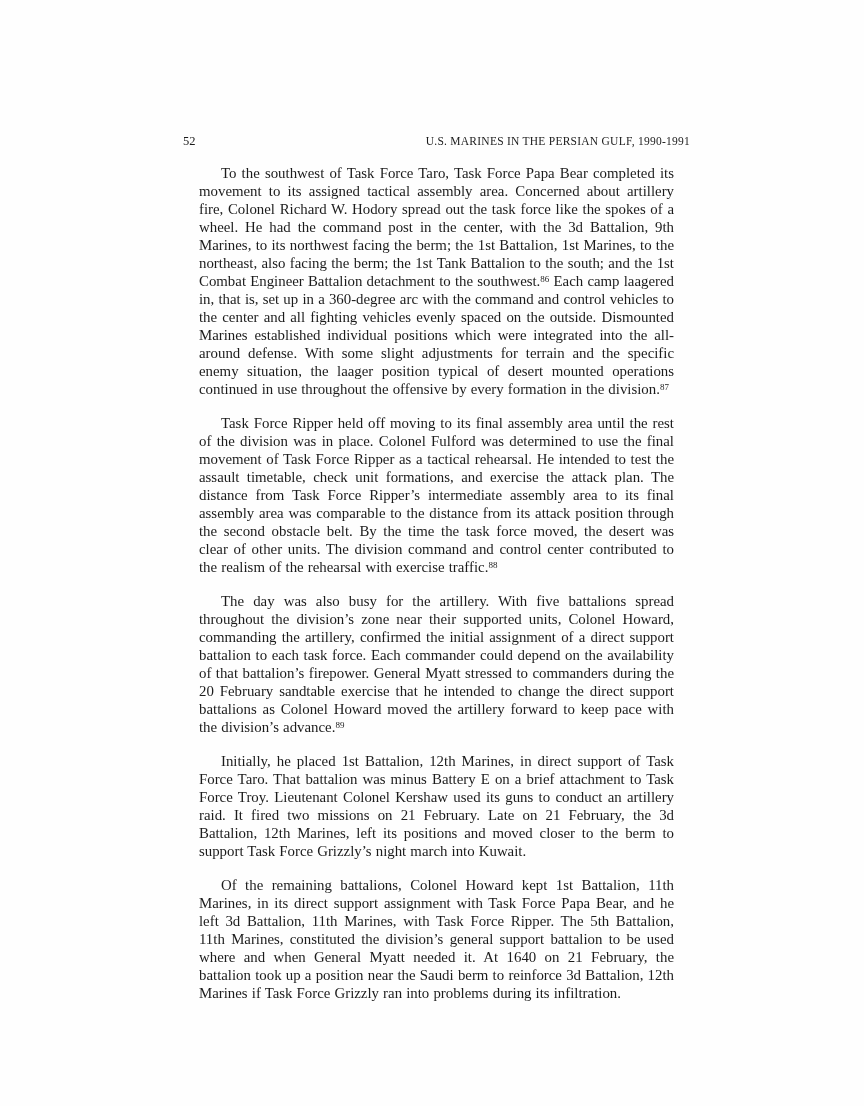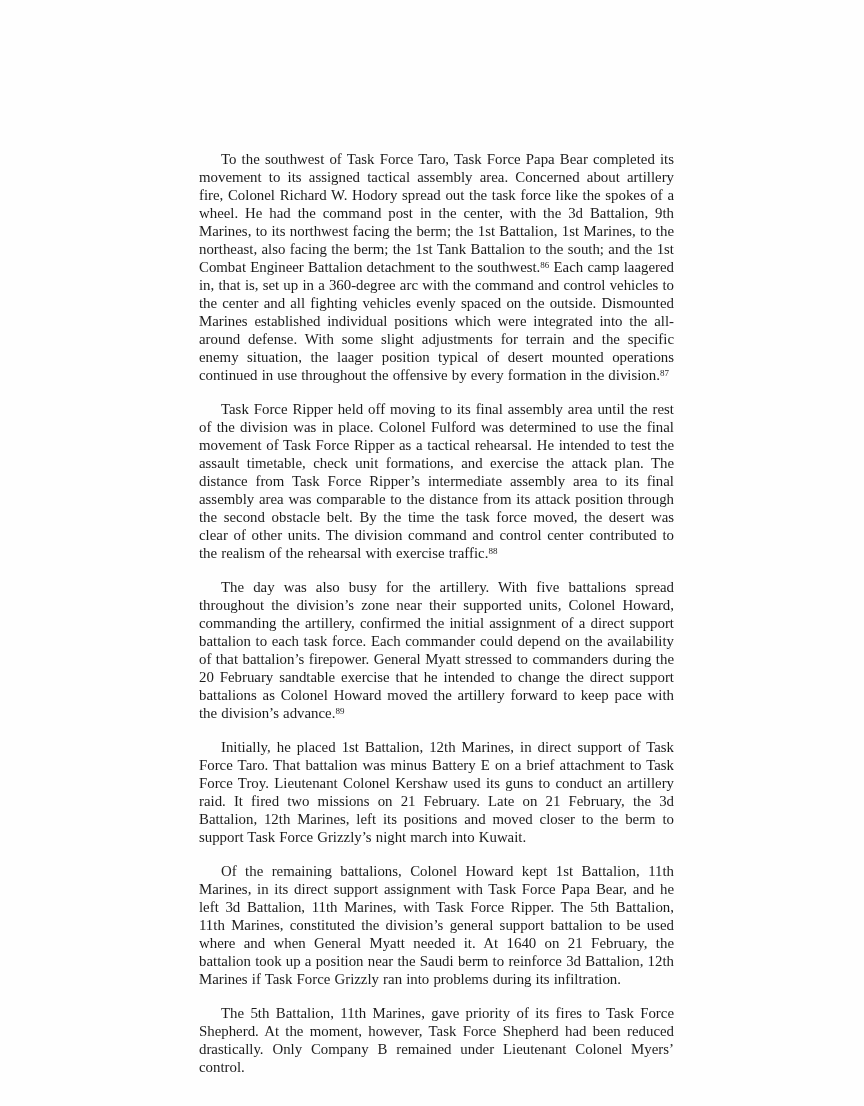--- a/index.html
+++ b/index.html
@@ -53,22 +53,25 @@
     position: relative;
     top: -0.45em;
     vertical-align: baseline;
   }
 </style>
 </head>
 <body>
 
 <div class="page">
   <div class="content">
+    <div class="running-header">
+      <span class="page-number">52</span>
+      <span class="running-title">U.S. MARINES IN THE PERSIAN GULF, 1990-1991</span>
+    </div>
     <div class="page-body">
         <p class="para">To the southwest of Task Force Taro, Task Force Papa Bear completed its movement to its assigned tactical assembly area. Concerned about artillery fire, Colonel Richard W. Hodory spread out the task force like the spokes of a wheel. He had the command post in the center, with the 3d Battalion, 9th Marines, to its northwest facing the berm; the 1st Battalion, 1st Marines, to the northeast, also facing the berm; the 1st Tank Battalion to the south; and the 1st Combat Engineer Battalion detachment to the southwest.<sup class="fnref">86</sup> Each camp laagered in, that is, set up in a 360-degree arc with the command and control vehicles to the center and all fighting vehicles evenly spaced on the outside. Dismounted Marines established individual positions which were integrated into the all-around defense. With some slight adjustments for terrain and the specific enemy situation, the laager position typical of desert mounted operations continued in use throughout the offensive by every formation in the division.<sup class="fnref">87</sup></p>
         <p class="para">Task Force Ripper held off moving to its final assembly area until the rest of the division was in place. Colonel Fulford was determined to use the final movement of Task Force Ripper as a tactical rehearsal. He intended to test the assault timetable, check unit formations, and exercise the attack plan. The distance from Task Force Ripper’s intermediate assembly area to its final assembly area was comparable to the distance from its attack position through the second obstacle belt. By the time the task force moved, the desert was clear of other units. The division command and control center contributed to the realism of the rehearsal with exercise traffic.<sup class="fnref">88</sup></p>
         <p class="para">The day was also busy for the artillery. With five battalions spread throughout the division’s zone near their supported units, Colonel Howard, commanding the artillery, confirmed the initial assignment of a direct support battalion to each task force. Each commander could depend on the availability of that battalion’s firepower. General Myatt stressed to commanders during the 20 February sandtable exercise that he intended to change the direct support battalions as Colonel Howard moved the artillery forward to keep pace with the division’s advance.<sup class="fnref">89</sup></p>
         <p class="para">Initially, he placed 1st Battalion, 12th Marines, in direct support of Task Force Taro. That battalion was minus Battery E on a brief attachment to Task Force Troy. Lieutenant Colonel Kershaw used its guns to conduct an artillery raid. It fired two missions on 21 February. Late on 21 February, the 3d Battalion, 12th Marines, left its positions and moved closer to the berm to support Task Force Grizzly’s night march into Kuwait.</p>
         <p class="para">Of the remaining battalions, Colonel Howard kept 1st Battalion, 11th Marines, in its direct support assignment with Task Force Papa Bear, and he left 3d Battalion, 11th Marines, with Task Force Ripper. The 5th Battalion, 11th Marines, constituted the division’s general support battalion to be used where and when General Myatt needed it. At 1640 on 21 February, the battalion took up a position near the Saudi berm to reinforce 3d Battalion, 12th Marines if Task Force Grizzly ran into problems during its infiltration.</p>
-        <p class="para">The 5th Battalion, 11th Marines, gave priority of its fires to Task Force Shepherd. At the moment, however, Task Force Shepherd had been reduced drastically. Only Company B remained under Lieutenant Colonel Myers’ control.</p>
       </div>
   </div>
 </div>
 
 </body></html>

